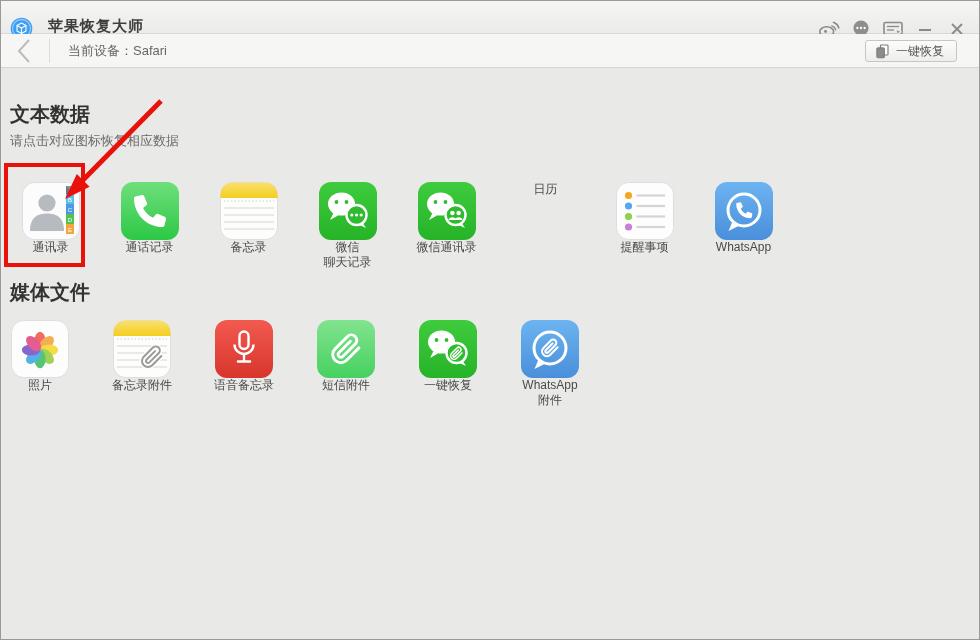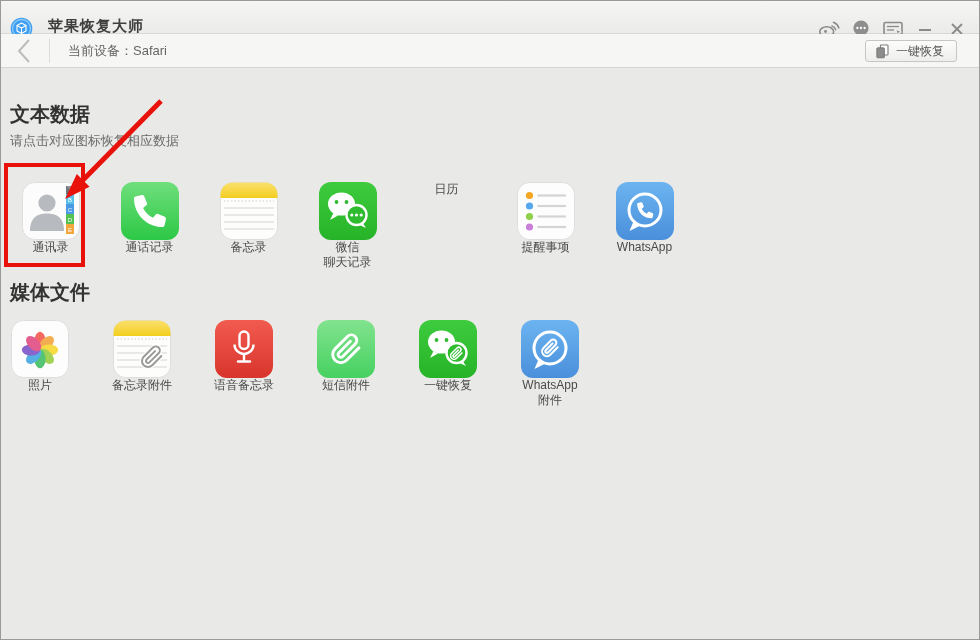--- a/index.html
+++ b/index.html
@@ -222,20 +222,38 @@
             <polygon points="43.5,40.5 47,46 39.5,42.5" fill="#fff"></polygon>
             <circle cx="32.8" cy="33" r="1.6" fill="#fff"></circle>
               <circle cx="37.5" cy="33" r="1.6" fill="#fff"></circle>
               <circle cx="42.2" cy="33" r="1.6" fill="#fff"></circle>
           </svg>
         </div>
         <div class="label">微信
 聊天记录</div>
       </div>
 
+      <div class="item">
+        <div class="icon">
+          <svg viewBox="0 0 58 58" width="58" height="58">
+            <rect width="58" height="58" rx="12" fill="url(#g-wechat)"></rect>
+            <ellipse cx="22.5" cy="22" rx="13.5" ry="11.5" fill="#fff"></ellipse>
+            <polygon points="14.5,31 11,38 19,33.5" fill="#fff"></polygon>
+            <circle cx="17.5" cy="20" r="1.9" fill="#30ba30"></circle>
+              <circle cx="27.5" cy="20" r="1.9" fill="#30ba30"></circle>
+            <circle cx="37.5" cy="33" r="10" fill="#2fbb2f" stroke="#fff" stroke-width="2.4"></circle>
+            <polygon points="43.5,40.5 47,46 39.5,42.5" fill="#fff"></polygon>
+            <circle cx="34.4" cy="31" r="2.2" fill="#fff"></circle>
+            <path d="M30.5,38 a4,3.6 0 0 1 7.8,0 Z" fill="#fff"></path>
+            <circle cx="40.6" cy="31" r="2.2" fill="#fff"></circle>
+            <path d="M36.7,38 a4,3.6 0 0 1 7.8,0 Z" fill="#fff"></path>
+          </svg>
+        </div>
+        <div class="label">微信通讯录</div>
+      </div>
 
       <div class="item">
         <div class="label">日历</div>
       </div>
 
       <div class="item">
         <div class="icon">
           <svg viewBox="0 0 58 58" width="58" height="58">
             <rect x="0.5" y="0.5" width="57" height="57" rx="12" fill="#fdfdfd" stroke="#dedede"></rect>
             <g>

